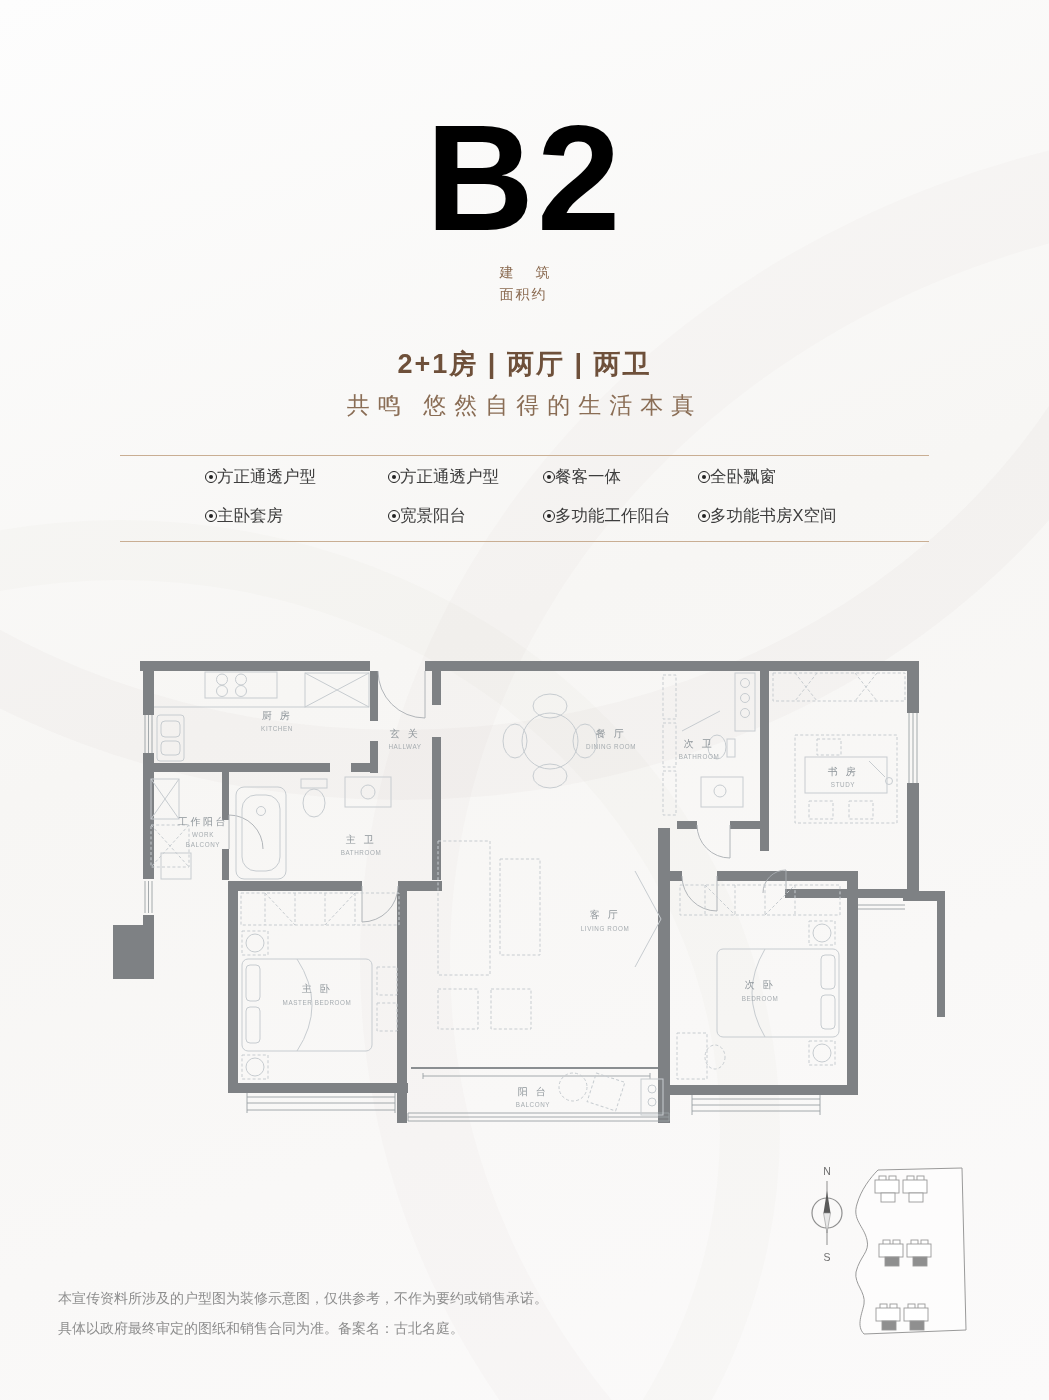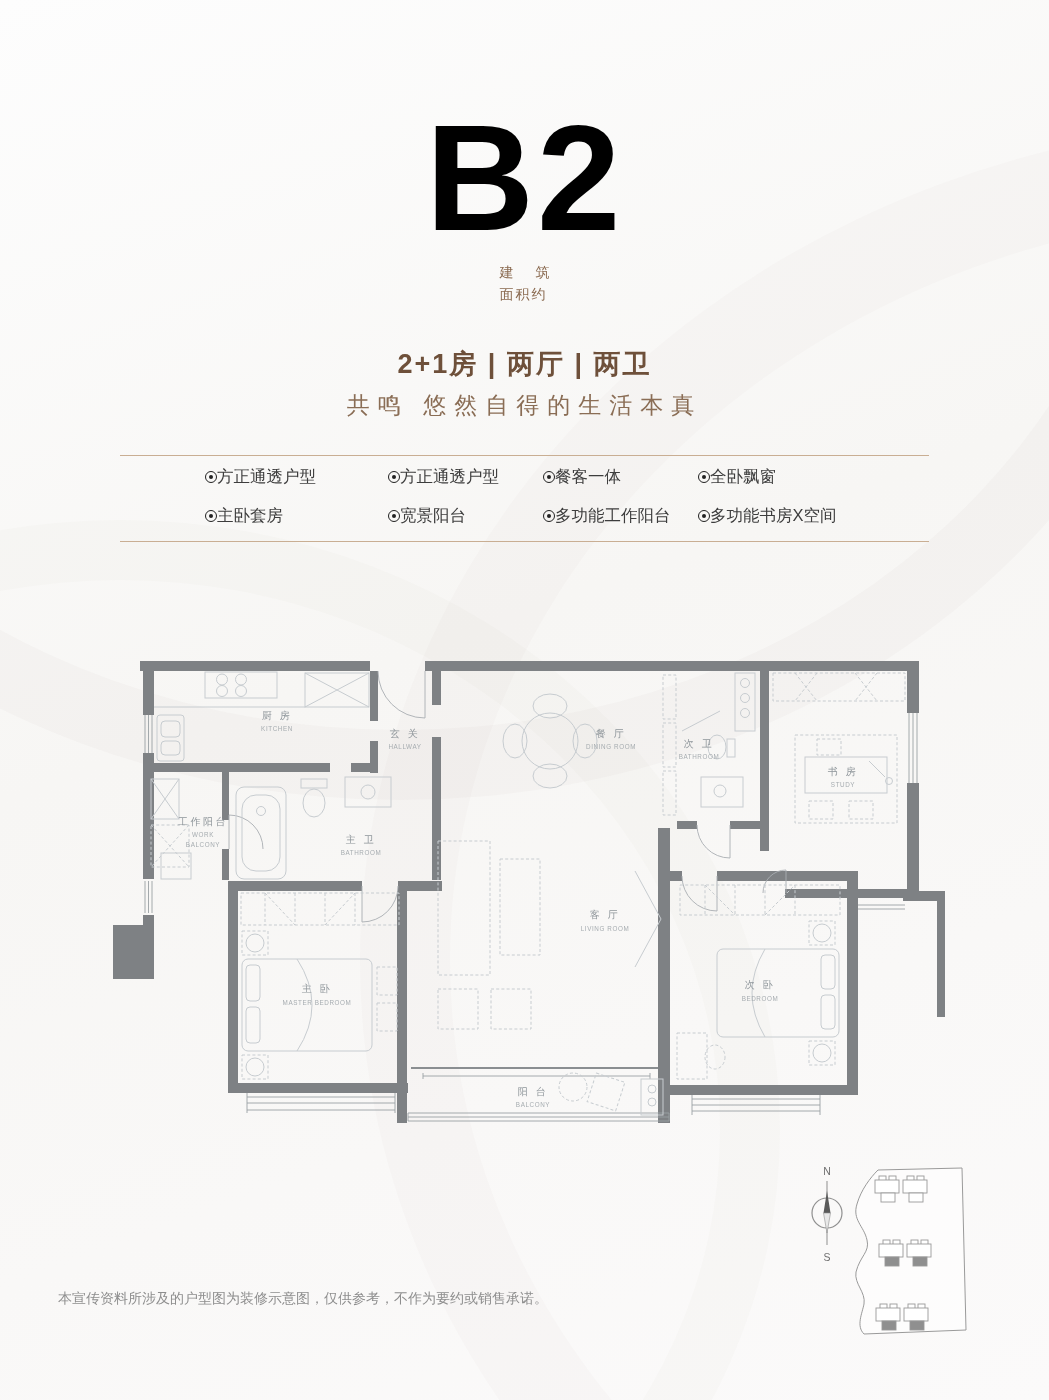--- a/index.html
+++ b/index.html
@@ -387,13 +387,14 @@
       <rect x="0" y="4" width="24" height="13"></rect>
         <rect x="28" y="4" width="24" height="13"></rect>
       <rect x="6" y="17" width="14" height="9" fill="#8f8f8f"></rect>
         <rect x="34" y="17" width="14" height="9" fill="#8f8f8f"></rect>
     </g>
   </g>
 </svg>
 
 <div class="disclaimer">
   <div>本宣传资料所涉及的户型图为装修示意图，仅供参考，不作为要约或销售承诺。</div>
+  <div>具体以政府最终审定的图纸和销售合同为准。备案名：古北名庭。</div>
 </div>
 
 </body></html>

